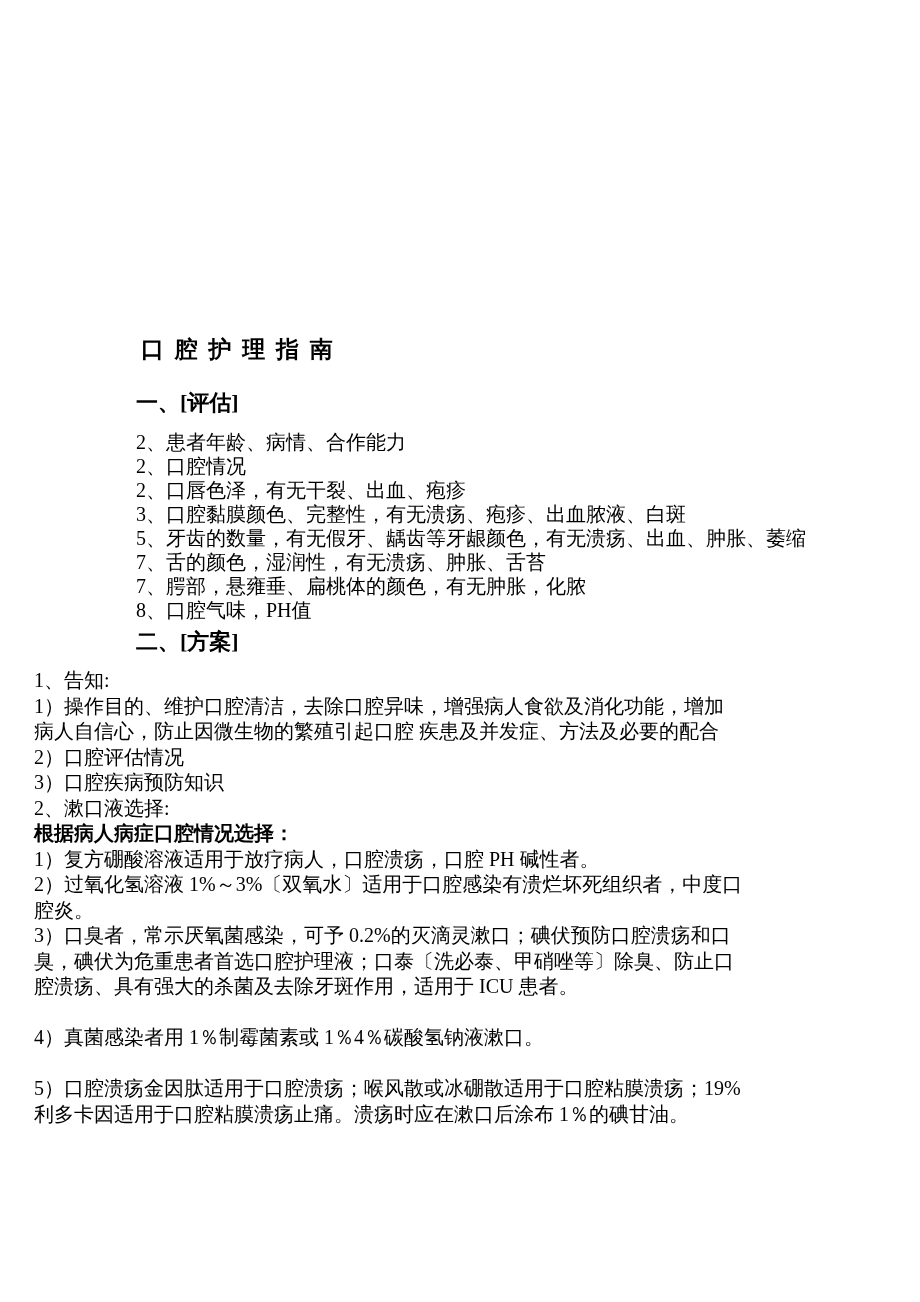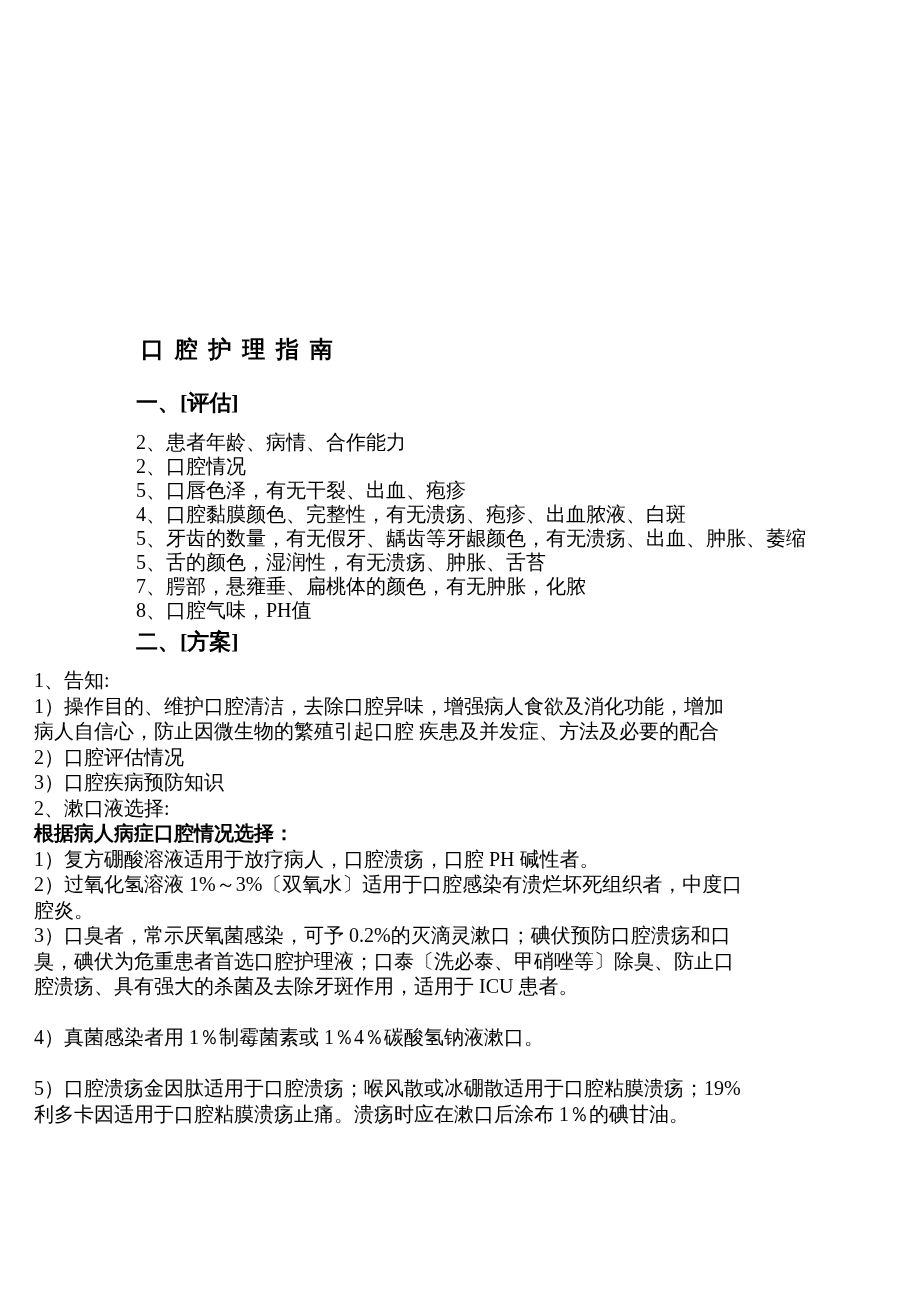--- a/index.html
+++ b/index.html
@@ -59,24 +59,24 @@
 <body>
 
 <div class="page">
   <h1 class="doc-title">口 腔 护 理 指 南</h1>
 
   <h2 class="sec-heading">一、[评估]</h2>
 
   <div class="list sec1" id="sec1-list">
       <p class="line">2、患者年龄、病情、合作能力</p>
       <p class="line">2、口腔情况</p>
-      <p class="line">5、口唇色泽，有无干裂、出血、疱疹</p>
-      <p class="line">4、口腔黏膜颜色、完整性，有无溃疡、疱疹、出血脓液、白斑</p>
+      <p class="line">2、口唇色泽，有无干裂、出血、疱疹</p>
+      <p class="line">3、口腔黏膜颜色、完整性，有无溃疡、疱疹、出血脓液、白斑</p>
       <p class="line">5、牙齿的数量，有无假牙、龋齿等牙龈颜色，有无溃疡、出血、肿胀、萎缩</p>
-      <p class="line">5、舌的颜色，湿润性，有无溃疡、肿胀、舌苔</p>
+      <p class="line">7、舌的颜色，湿润性，有无溃疡、肿胀、舌苔</p>
       <p class="line">7、腭部，悬雍垂、扁桃体的颜色，有无肿胀，化脓</p>
       <p class="line">8、口腔气味，PH值</p>
     </div>
 
   <h2 class="sec-heading h2-plan">二、[方案]</h2>
 
   <div class="list sec2" id="sec2-blocks">
       <p class="line">1、告知:</p>
       <p class="line">1）操作目的、维护口腔清洁，去除口腔异味，增强病人食欲及消化功能，增加</p>
       <p class="line">病人自信心，防止因微生物的繁殖引起口腔 疾患及并发症、方法及必要的配合</p>

